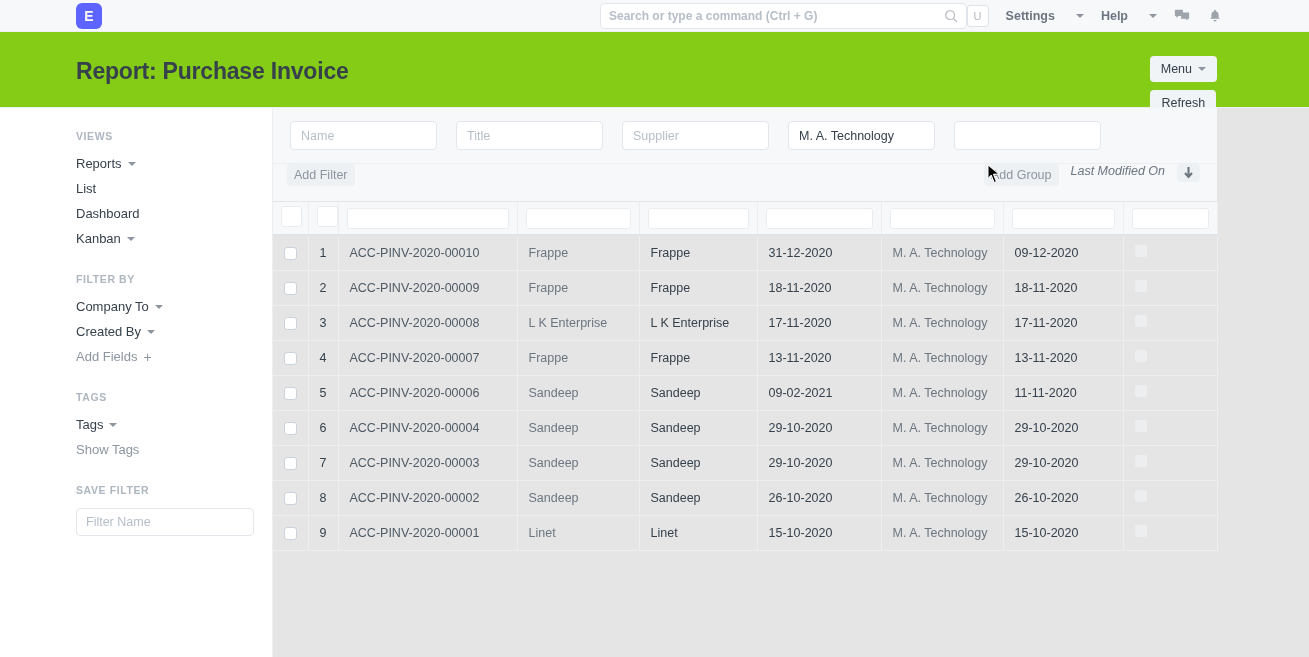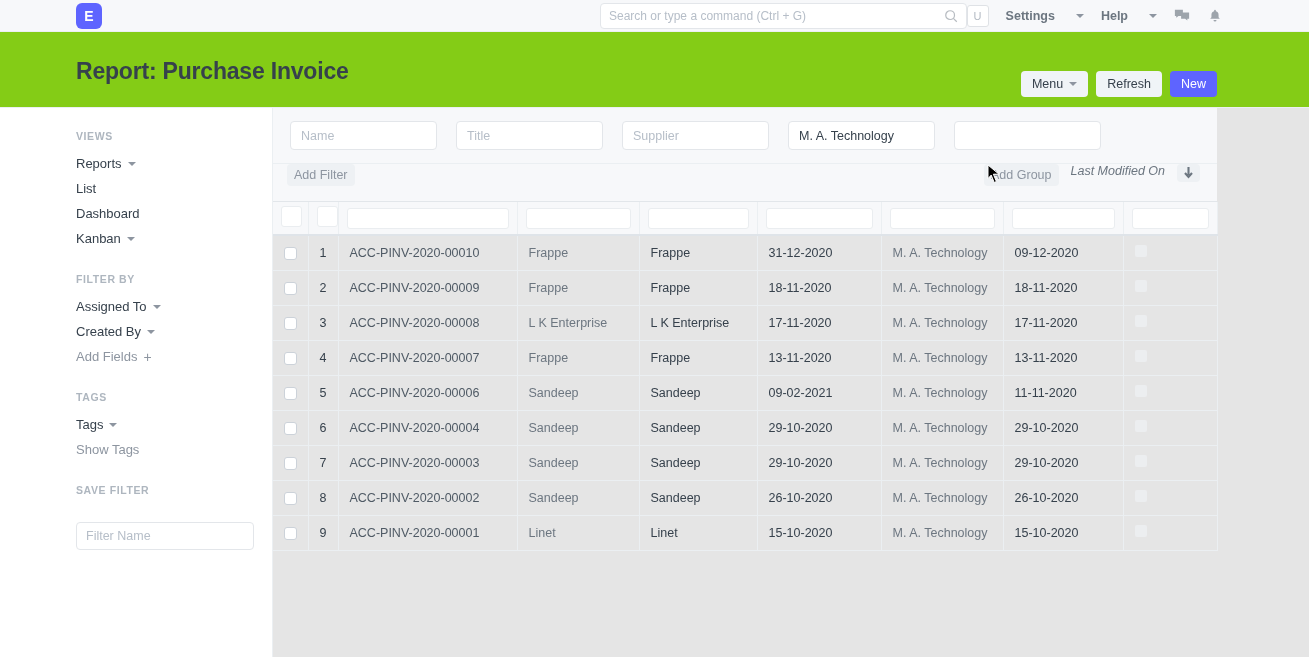--- a/index.html
+++ b/index.html
@@ -37,20 +37,21 @@
     border: 1px solid #e3e6ea;
     border-radius: 4px;
     display: flex; align-items: center;
     padding: 0 8px;
   }
   .navsearch input {
     border: 0; outline: 0; flex: 1;
     font-family: "Liberation Sans", sans-serif;
     font-size: 12px; color: #36414c;
     background: transparent;
+    font-weight: bold;
   }
   .navsearch input::placeholder { color: #b6bec8; }
   .search-ico { width: 14px; height: 14px; flex: 0 0 auto; opacity: .55; }
   .navright {
     position: absolute; right: 86px; top: 0;
     height: 32px;
     display: flex; align-items: center; gap: 17px;
   }
   .avatar {
     width: 22px; height: 22px; border-radius: 3px;
@@ -79,22 +80,22 @@
     position: relative;
     background: #84cc16;
   }
   .pagetitle {
     position: absolute; left: 76px; top: 26px;
     font-size: 23px; font-weight: bold;
     color: #36414c;
     letter-spacing: -.2px;
   }
   .headbtns {
-    position: absolute; right: 92px; top: 39px;
-    display: flex; align-items: center; gap: 8px;
+    position: absolute; right: 92px; top: 24px;
+    display: flex; align-items: center; gap: 8px; flex-direction: column;
   }
   .btn {
     height: 26px; padding: 0 11px;
     border-radius: 4px; border: 0;
     font-family: "Liberation Sans", sans-serif;
     font-size: 12.5px; color: #36414c;
     background: #f0f4f7;
     display: flex; align-items: center; gap: 6px;
     cursor: pointer;
   }
@@ -117,21 +118,21 @@
   .side-item {
     font-size: 13px; color: #36414c;
     padding: 5px 0;
     display: flex; align-items: center; gap: 6px;
     cursor: pointer; width: max-content;
   }
   .side-item.muted { color: #8d95a0; }
   .side-gap { height: 22px; }
   .plus { font-size: 14px; color: #8d95a0; line-height: 1; }
   .filtername {
-    margin-top: 17px;
+    margin-top: 3px;
     width: 178px; height: 28px;
     border: 1px solid #e3e6ea; border-radius: 4px;
     background: #fff;
     padding: 0 9px;
     font-family: "Liberation Sans", sans-serif;
     font-size: 12.5px; color: #36414c;
     outline: none;
   }
   .filtername::placeholder { color: #b6bec8; }
 
@@ -315,21 +316,21 @@
     </div>
     <div class="side-item">
       <span>Kanban</span>
       <i class="caret"></i>
     </div>
 
     <div class="side-gap"></div>
 
     <div class="side-head">FILTER BY</div>
     <div class="side-item">
-      <span>Assigned To</span>
+      <span>Company To</span>
       <i class="caret"></i>
     </div>
     <div class="side-item">
       <span>Created By</span>
       <i class="caret"></i>
     </div>
     <div class="side-item muted">
       <span>Add Fields</span>
       <span class="plus">+</span>
     </div>

